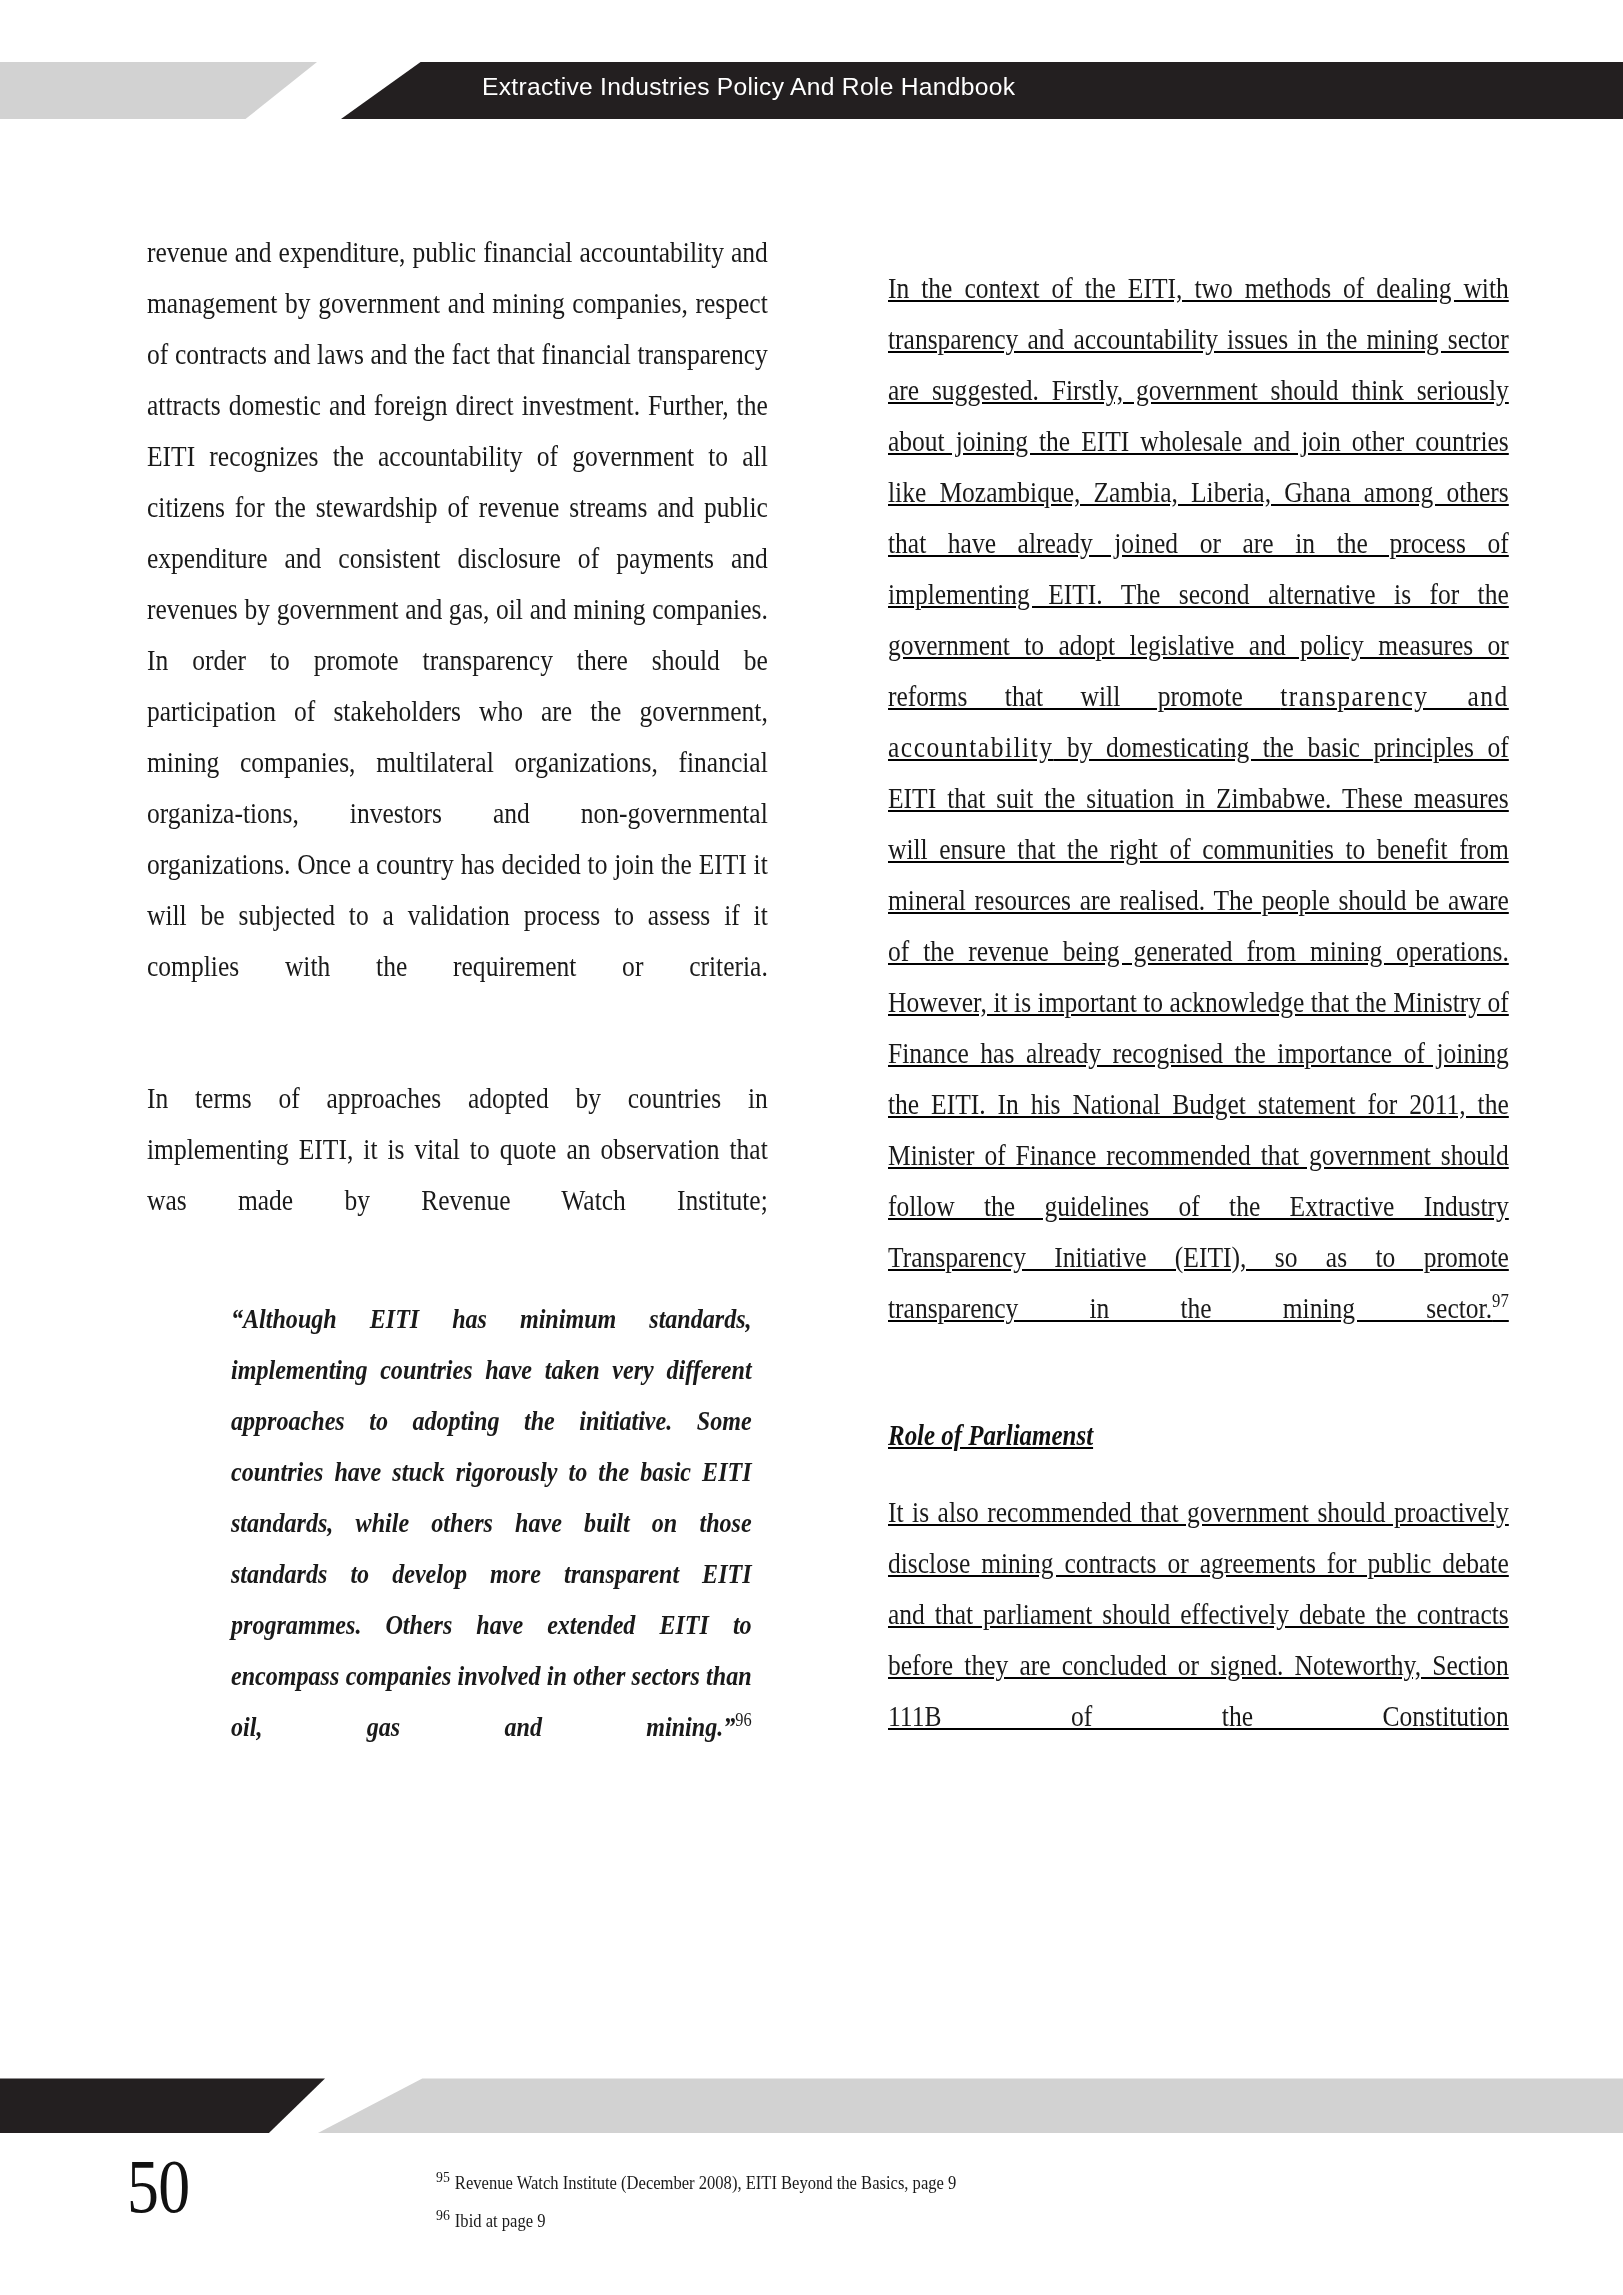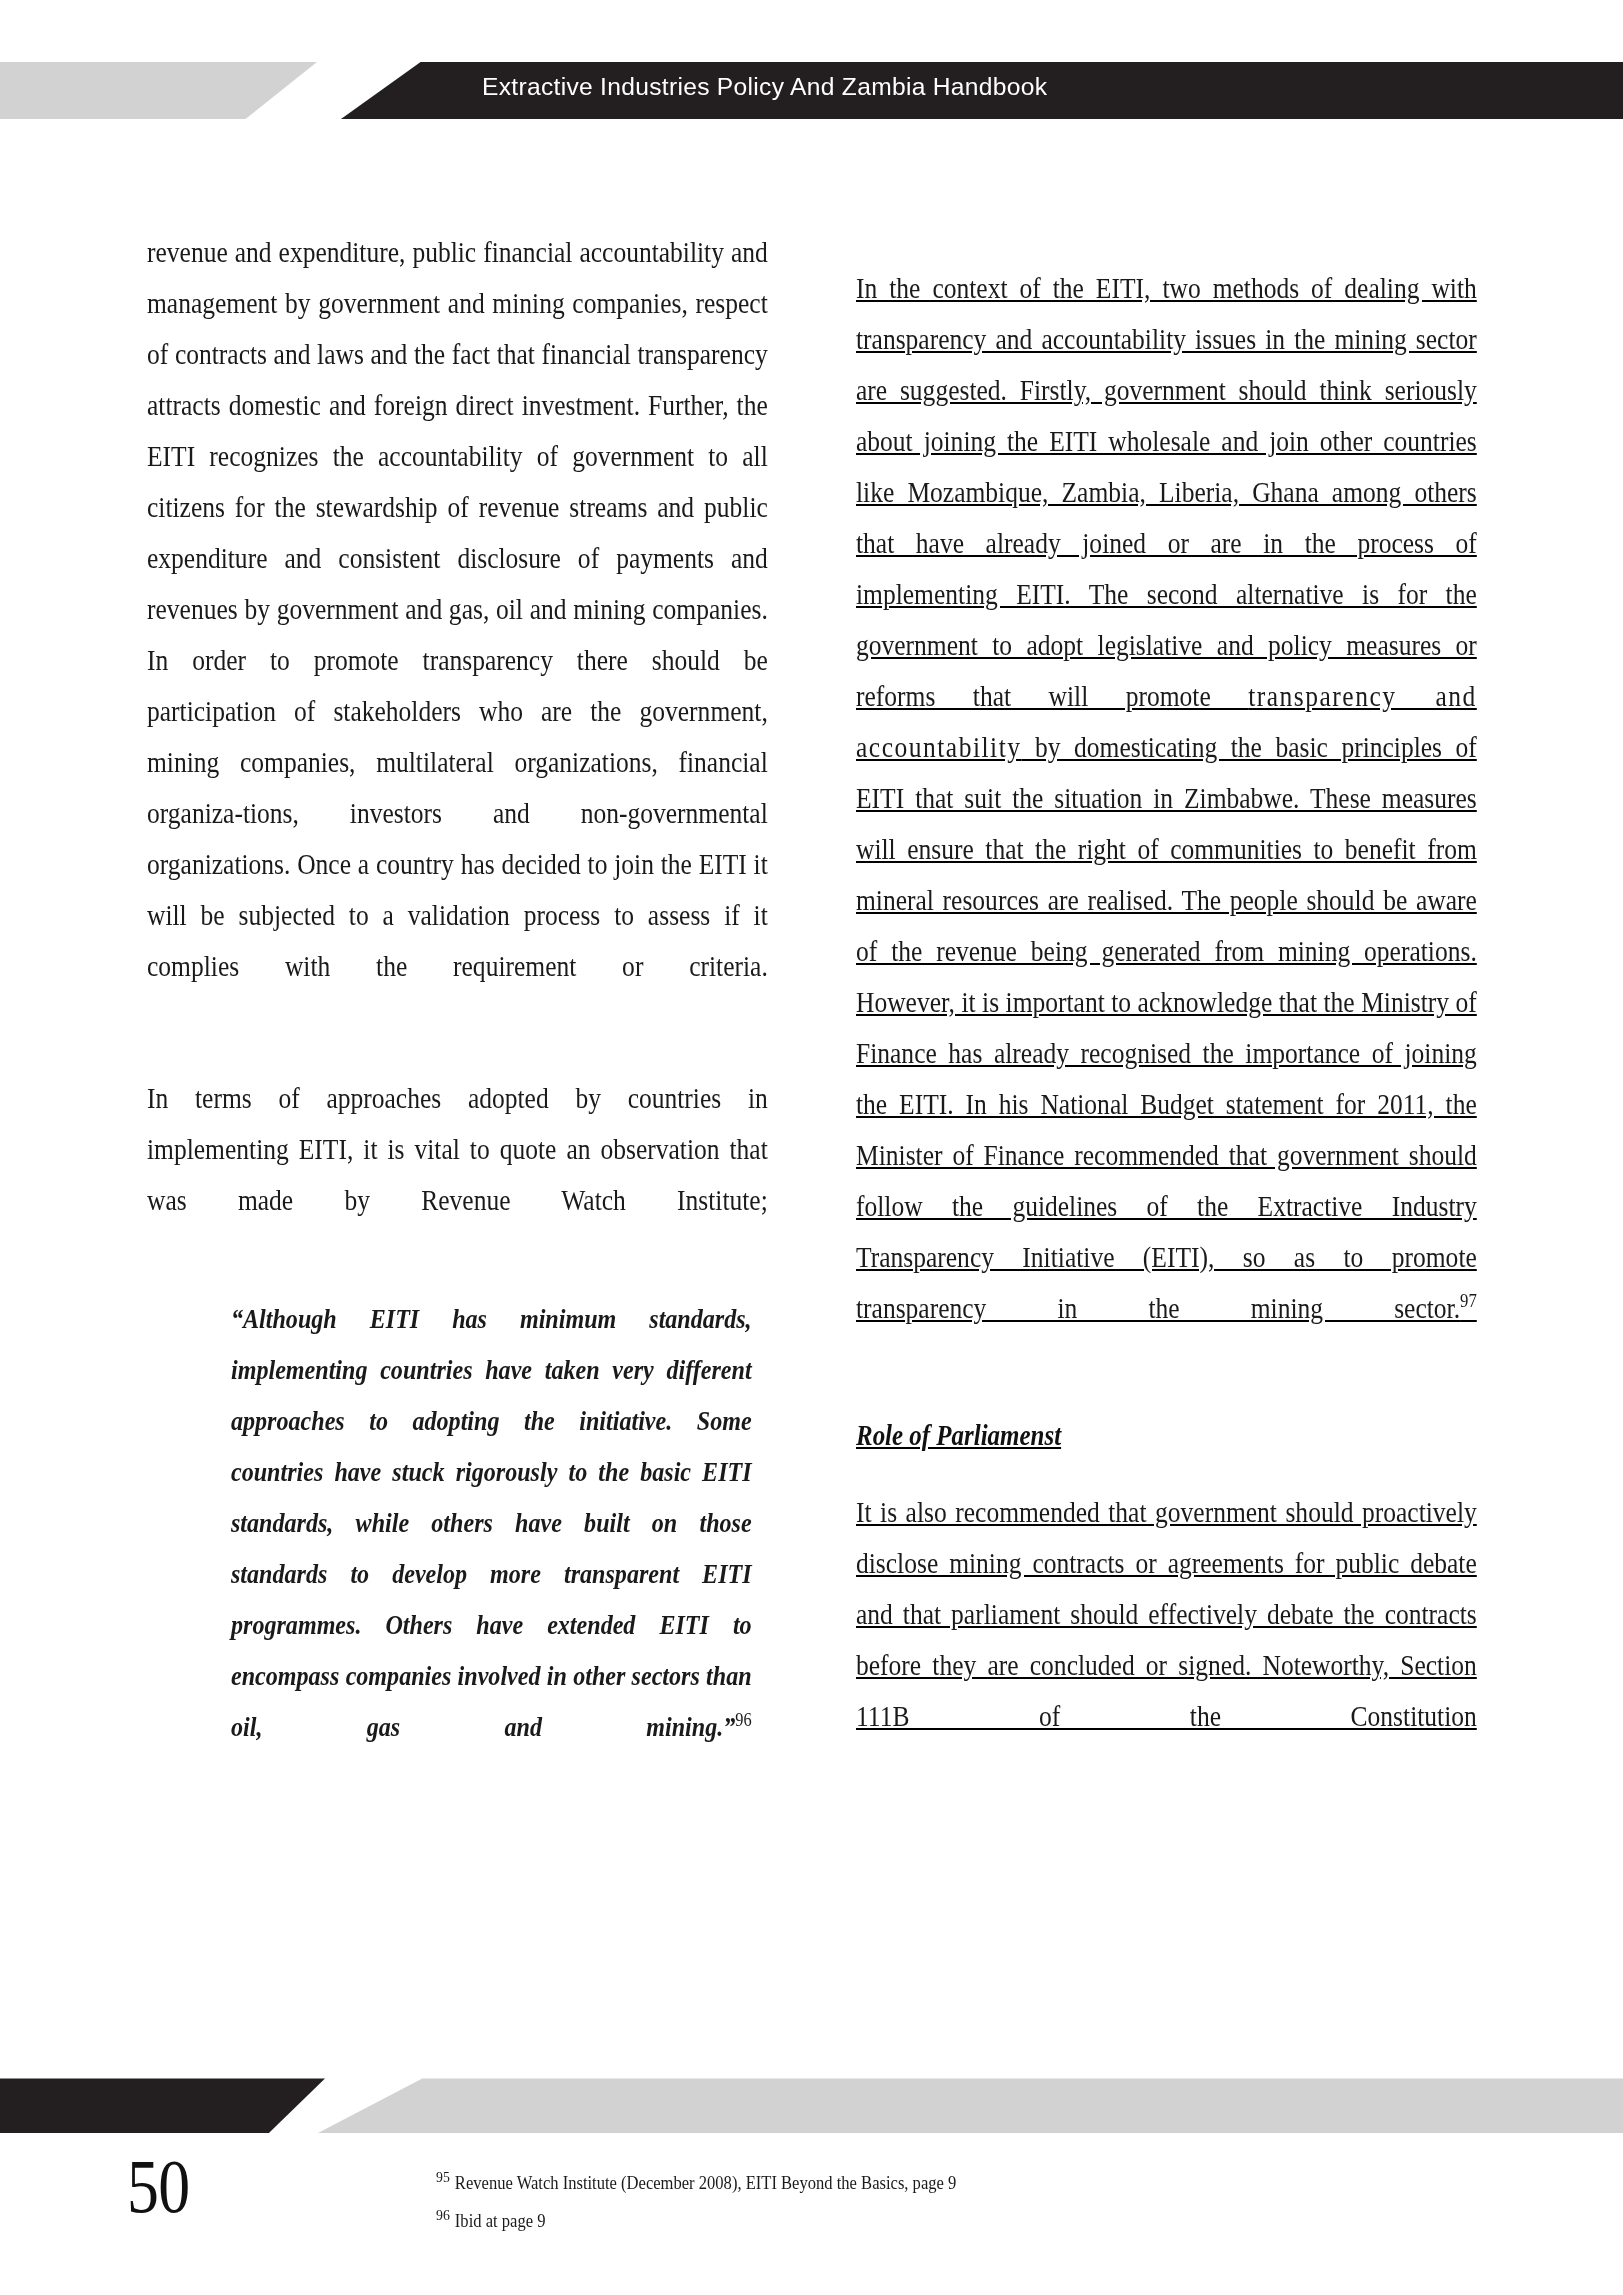--- a/index.html
+++ b/index.html
@@ -62,21 +62,21 @@
   }
 
   
   .columns {
     position: absolute;
     top: 227px;
     left: 147px;
     width: 1362px;
     height: 1815px;
     display: flex;
-    gap: 88px;
+    gap: 120px;
   }
   .col {
     width: 621px;
   }
   .col-right {
     padding-top: 36px;
     text-decoration: underline;
   }
 
   p.body-par {
@@ -220,21 +220,21 @@
   }
 </style>
 </head>
 <body>
 
 <div class="page">
 
   <div class="header-band">
     <div class="header-grey"></div>
     <div class="header-dark"></div>
-    <div class="header-title">Extractive Industries Policy And Zambia Handbook</div>
+    <div class="header-title">Extractive Industries Policy And Role Handbook</div>
   </div>
 
   <div class="columns">
 
     <div class="col col-left">
 
       <p class="body-par">revenue and expenditure, public financial accountability and management by government and mining companies, respect of contracts and laws and the fact that financial transparency attracts domestic and foreign direct investment. Further, the EITI recognizes the accountability of government to all citizens for the stewardship of revenue streams and public expenditure and consistent disclosure of payments and revenues by government and gas, oil and mining companies. In order to promote transparency there should be participation of stakeholders who are the government, mining companies, multilateral organizations, financial organiza-tions, investors and non-governmental organizations. Once a country has decided to join the EITI it will be subjected to a validation process to assess if it complies with the requirement or criteria.</p>
 
       <p class="body-par nospace">In terms of approaches adopted by countries in implementing EITI, it is vital to quote an observation that was made by Revenue Watch Institute;</p>
 

